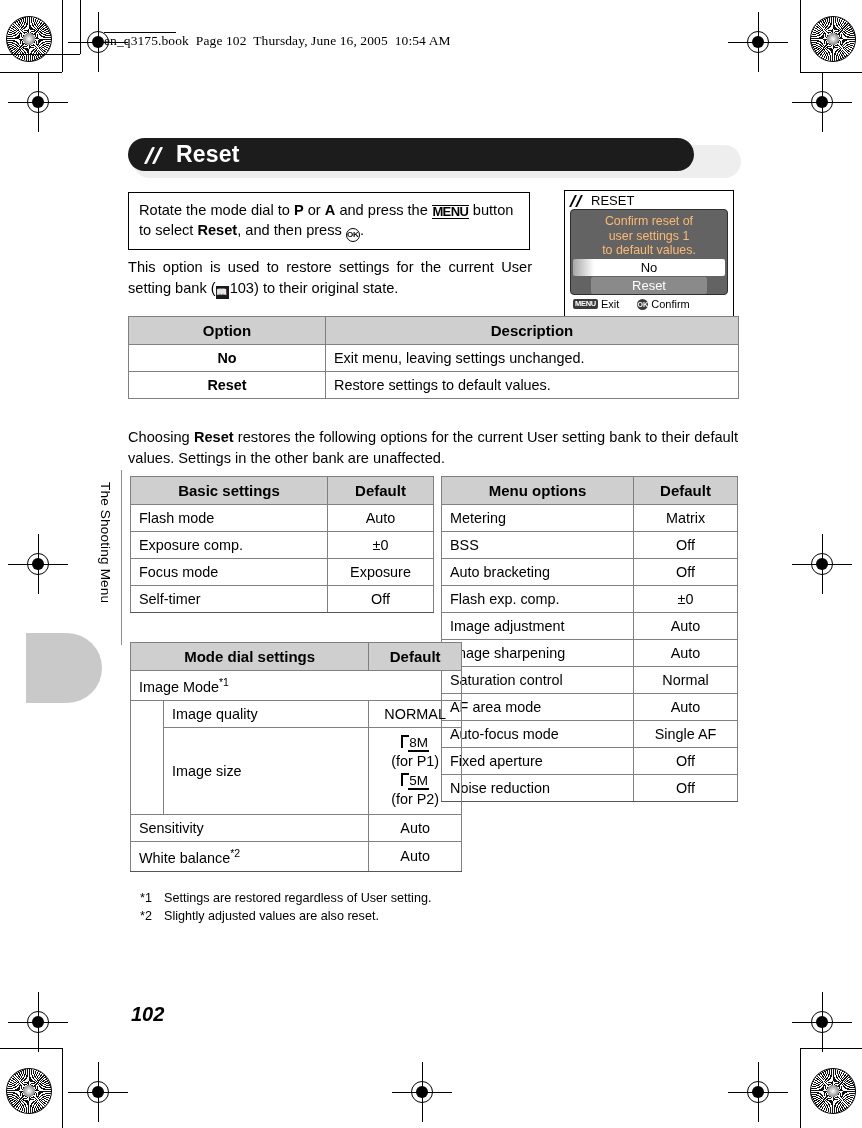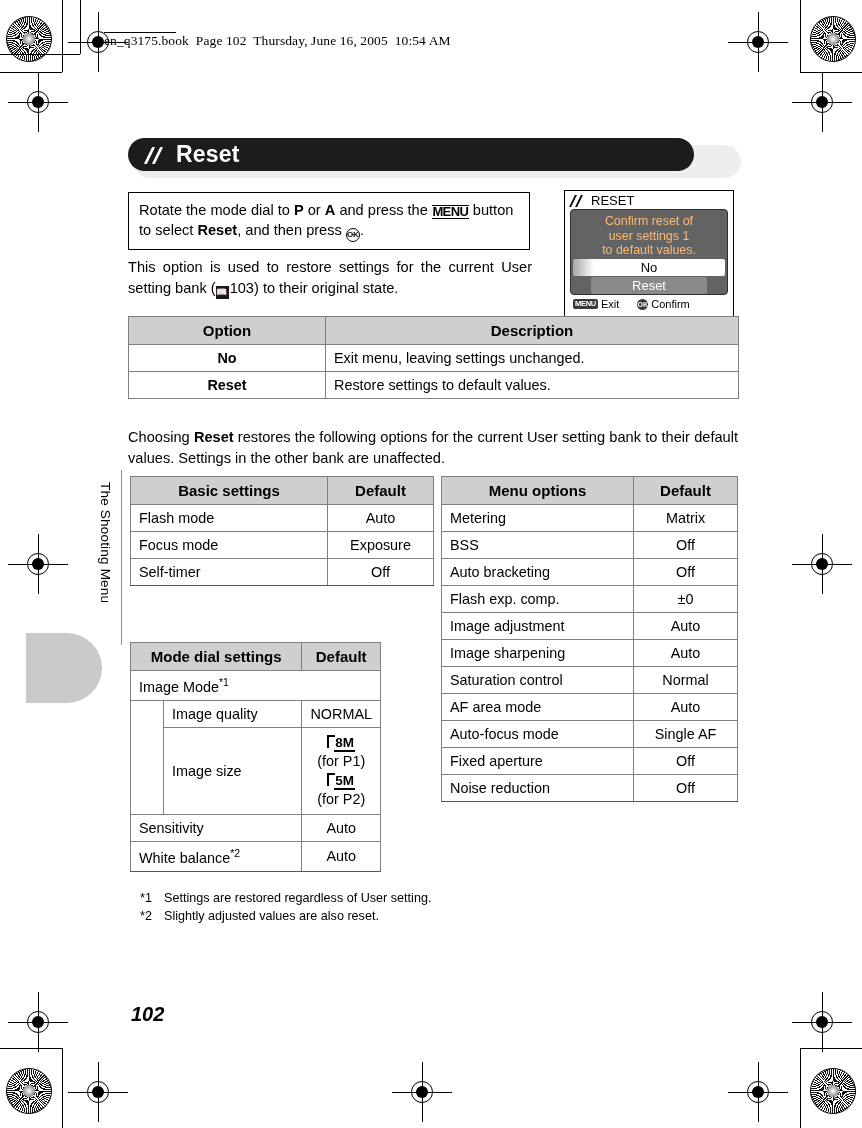--- a/index.html
+++ b/index.html
@@ -363,27 +363,27 @@
 
   
   #t-basic { left: 130px; top: 476px; width: 304px; }
   #t-basic th:nth-child(1) { width: 180px; }
 
   
   #t-menu { left: 441px; top: 476px; width: 297px; }
   #t-menu th:nth-child(1) { width: 175px; }
 
   
-  #t-mode { left: 130px; top: 642px; width: 251px; }
+  #t-mode { left: 130px; top: 642px; width: 332px; }
   #t-mode th:nth-child(1) { width: 190px; }
   #t-mode td.indent-head { padding-left: 8px; }
   #t-mode td.sub { padding-left: 8px; }
   .imgsize-cell { text-align: center; line-height: 19px; padding: 4px 0; }
   .size-chip {
-    font-weight: bold;
+    font-weight: normal;
     font-size: 13.5px;
     border-bottom: 2px solid #000;
     padding: 0 1px;
     position: relative;
   }
   .size-bracket {
     display: inline-block;
     width: 6px; height: 11px;
     border-left: 2px solid #000;
     border-top: 2px solid #000;
@@ -585,20 +585,24 @@
       <th>Basic settings</th>
       <th>Default</th>
     </tr>
   </thead>
   <tbody>
     <tr>
       <td>Flash mode</td>
       <td class="ctr">Auto</td>
     </tr>
     <tr>
+      <td>Exposure comp.</td>
+      <td class="ctr">±0</td>
+    </tr>
+    <tr>
       <td>Focus mode</td>
       <td class="ctr">Exposure</td>
     </tr>
     <tr>
       <td class="thick">Self-timer</td>
       <td class="ctr thick">Off</td>
     </tr>
   </tbody>
 </table>
 

